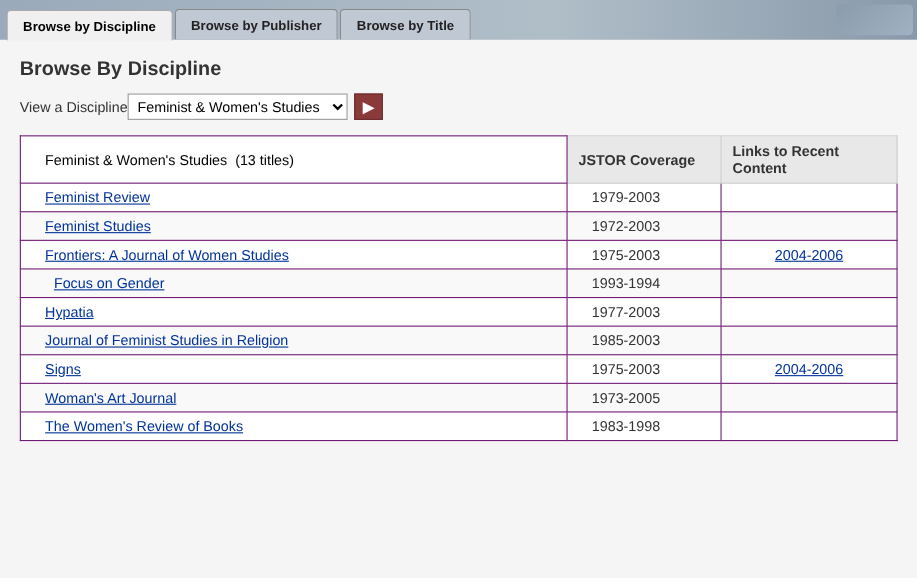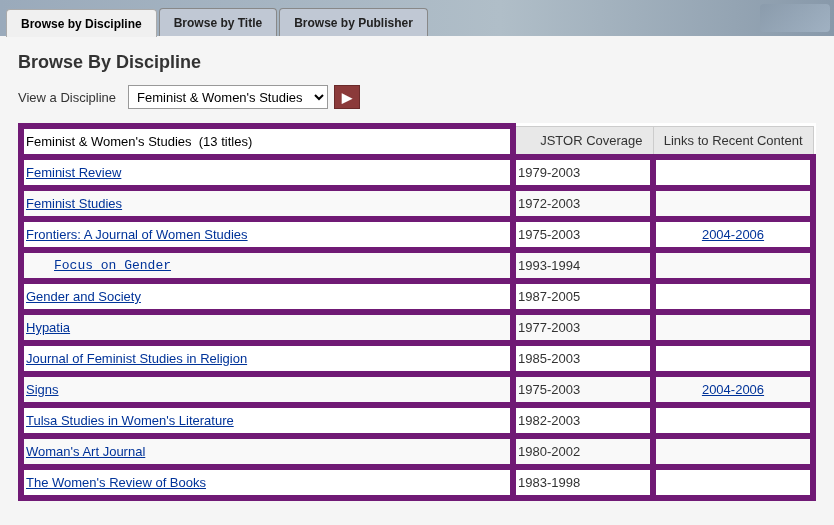--- a/index.html
+++ b/index.html
@@ -47,21 +47,21 @@
     }
 
     .view-discipline-row {
       display: flex;
       align-items: center;
       margin-bottom: 14px;
       font-size: 13px;
       color: #333;
     }
     .view-discipline-label {
-      margin-right: 12px;
+      margin-right: 0;
       text-align: center;
     }
     .discipline-select {
       font-size: 13px;
       padding: 2px 4px;
       border: 1px solid #999;
       background: #fff;
       width: 200px;
       height: 24px;
     }
@@ -84,44 +84,43 @@
     .data-table {
       width: 100%;
       border-collapse: collapse;
       border: 1px solid #ccc;
       background: #fff;
     }
     .data-table th {
       background: #e8e8e8;
       border: 1px solid #ccc;
       padding: 6px 10px;
-      text-align: right;
-      font-size: 13px;
-      font-weight: normal;
+      text-align: left;
+      font-size: 13px;
+      font-weight: bold;
       color: #333;
     }
     .data-table td {
-      border: 6px solid #701a75;
-      padding: 5px 2px;
+      border: 1px solid #701a75;
+      padding: 5px 22px;
       vertical-align: middle;
     }
     .data-table tr:nth-child(even) td {
       background: #f9f9f9;
     }
     .data-table tr:nth-child(odd) td {
       background: #ffffff;
     }
     .data-table a {
       color: #003399;
       text-decoration: underline;
       font-size: 13px;
     }
     .indented {
       padding-left: 30px !important;
-      font-family: Liberation Mono, monospace;
     }
     .coverage-col {
       width: 140px;
       font-size: 13px;
       color: #333;
     }
     .recent-col {
       width: 160px;
       font-size: 13px;
       color: #333;
@@ -140,24 +139,24 @@
 </head>
 <body>
 
 <div style="position:relative;">
 
   <div class="tab-header">
     <div class="tab active">
       <span>Browse by Discipline</span>
     </div>
     <div class="tab">
+      <span>Browse by Publisher</span>
+    </div>
+    <div class="tab">
       <span>Browse by Title</span>
-    </div>
-    <div class="tab">
-      <span>Browse by Publisher</span>
     </div>
 
     <div style="position:absolute; right:4px; top:4px; width:70px; height:28px; background: linear-gradient(135deg, #8899aa, #aabbcc); border-radius:4px; opacity:0.7;"></div>
   </div>
 
   <div class="content">
     <div class="page-title">Browse By Discipline</div>
 
     <div class="view-discipline-row">
       <span class="view-discipline-label">View a Discipline</span>
@@ -196,47 +195,37 @@
             <td><a href="#">Frontiers: A Journal of Women Studies</a></td>
             <td class="coverage-col">1975-2003</td>
             <td class="recent-col"><a href="#">2004-2006</a></td>
           </tr>
           <tr>
             <td class="indented"><a href="#">Focus on Gender</a></td>
             <td class="coverage-col">1993-1994</td>
             <td class="recent-col"></td>
           </tr>
           <tr>
-            <td><a href="#">Gender and Society</a></td>
-            <td class="coverage-col">1987-2005</td>
-            <td class="recent-col"></td>
-          </tr>
-          <tr>
             <td><a href="#">Hypatia</a></td>
             <td class="coverage-col">1977-2003</td>
             <td class="recent-col"></td>
           </tr>
           <tr>
             <td><a href="#">Journal of Feminist Studies in Religion</a></td>
             <td class="coverage-col">1985-2003</td>
             <td class="recent-col"></td>
           </tr>
           <tr>
             <td><a href="#">Signs</a></td>
             <td class="coverage-col">1975-2003</td>
             <td class="recent-col"><a href="#">2004-2006</a></td>
           </tr>
           <tr>
-            <td><a href="#">Tulsa Studies in Women's Literature</a></td>
-            <td class="coverage-col">1982-2003</td>
-            <td class="recent-col"></td>
-          </tr>
-          <tr>
             <td><a href="#">Woman's Art Journal</a></td>
-            <td class="coverage-col">1980-2002</td>
+            <td class="coverage-col">1973-2005</td>
             <td class="recent-col"></td>
           </tr>
           <tr>
             <td><a href="#">The Women's Review of Books</a></td>
             <td class="coverage-col">1983-1998</td>
             <td class="recent-col"></td>
           </tr>
         </tbody>
     </table>
   </div>

